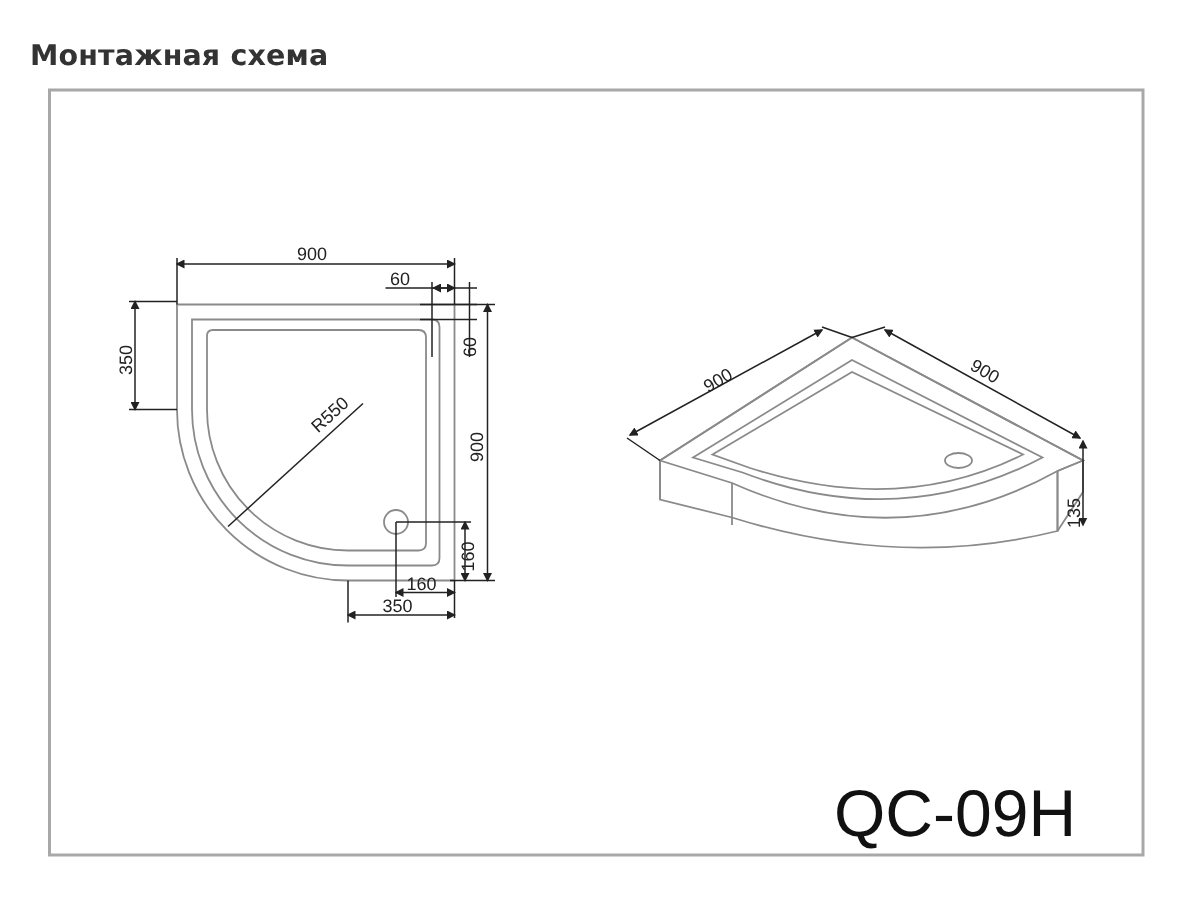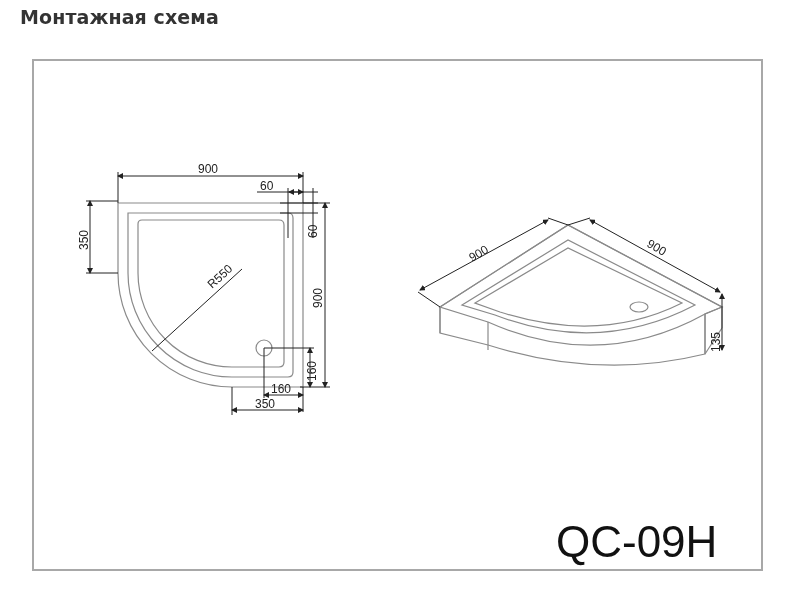--- a/index.html
+++ b/index.html
@@ -1,18 +1,18 @@
 <!DOCTYPE html>
 <html><head>
   <meta charset="utf-8">
   <style>
     html, body { margin: 0; padding: 0; background: #ffffff; }
     body { width: 787px; height: 600px; position: relative; overflow: hidden;
            font-family: "DejaVu Sans", sans-serif; }
-    .section-title { position: absolute; left: 20px; top: 6px; font-size: 19px;
+    .section-title { position: absolute; left: 20px; top: 26px; font-size: 19px;
            font-weight: bold; color: #333333; letter-spacing: 0.1px; }
     .frame { position: absolute; left: 32px; top: 59px; width: 727px; height: 508px;
            border: 2px solid #a8a8a8; background: #ffffff; box-sizing: content-box; }
     svg { position: absolute; left: 0; top: 0; }
     .dim-text { font-family: "Liberation Sans", sans-serif; font-size: 12px; fill: #222; }
     .model-text { font-family: "Liberation Sans", sans-serif; font-size: 44px; fill: #111; }
     .ln { stroke: #222; stroke-width: 1; fill: none; }
     .lg { stroke: #8a8a8a; stroke-width: 1.2; fill: none; }
   </style>
 </head>

